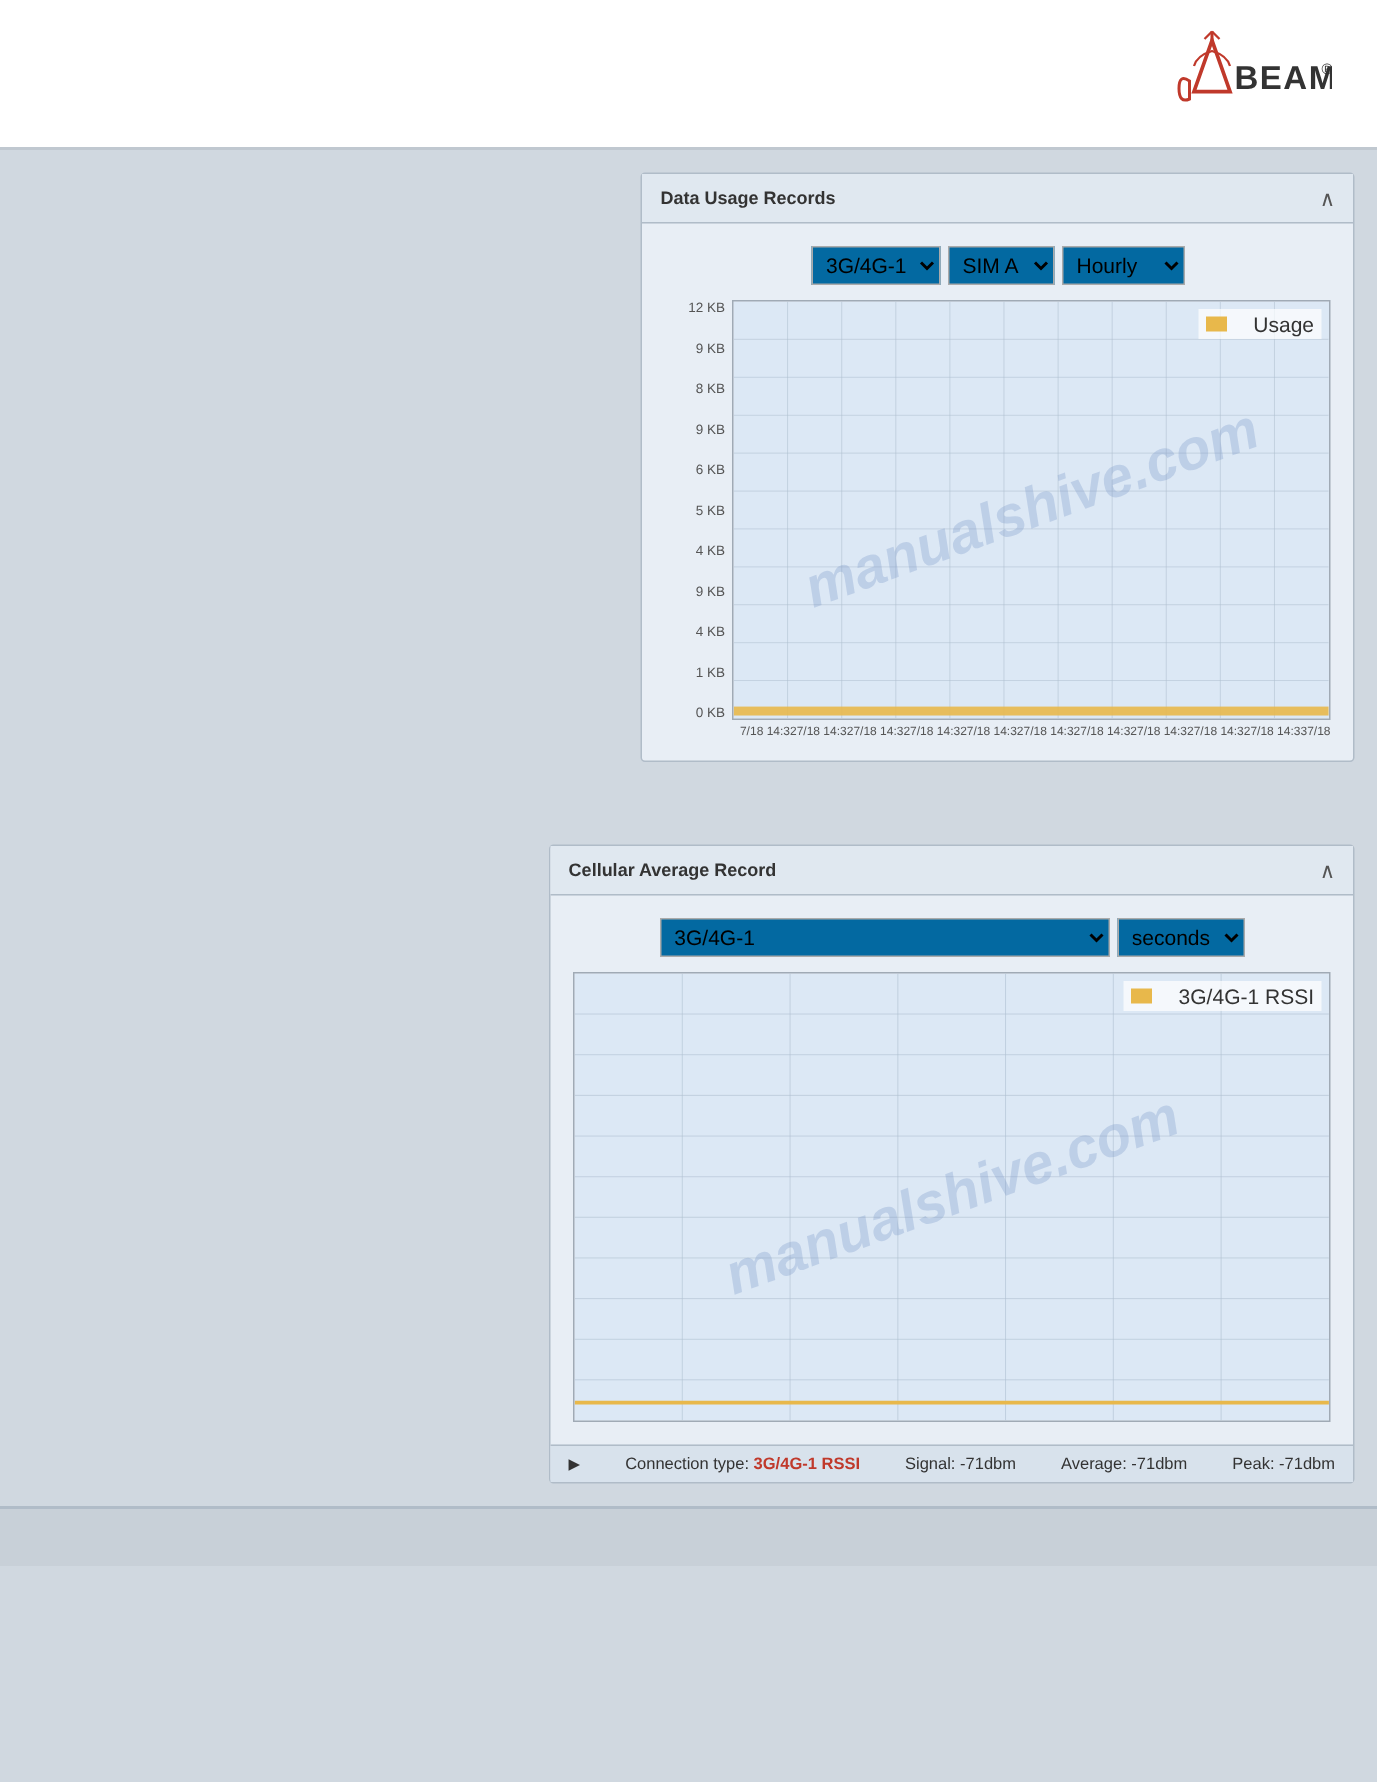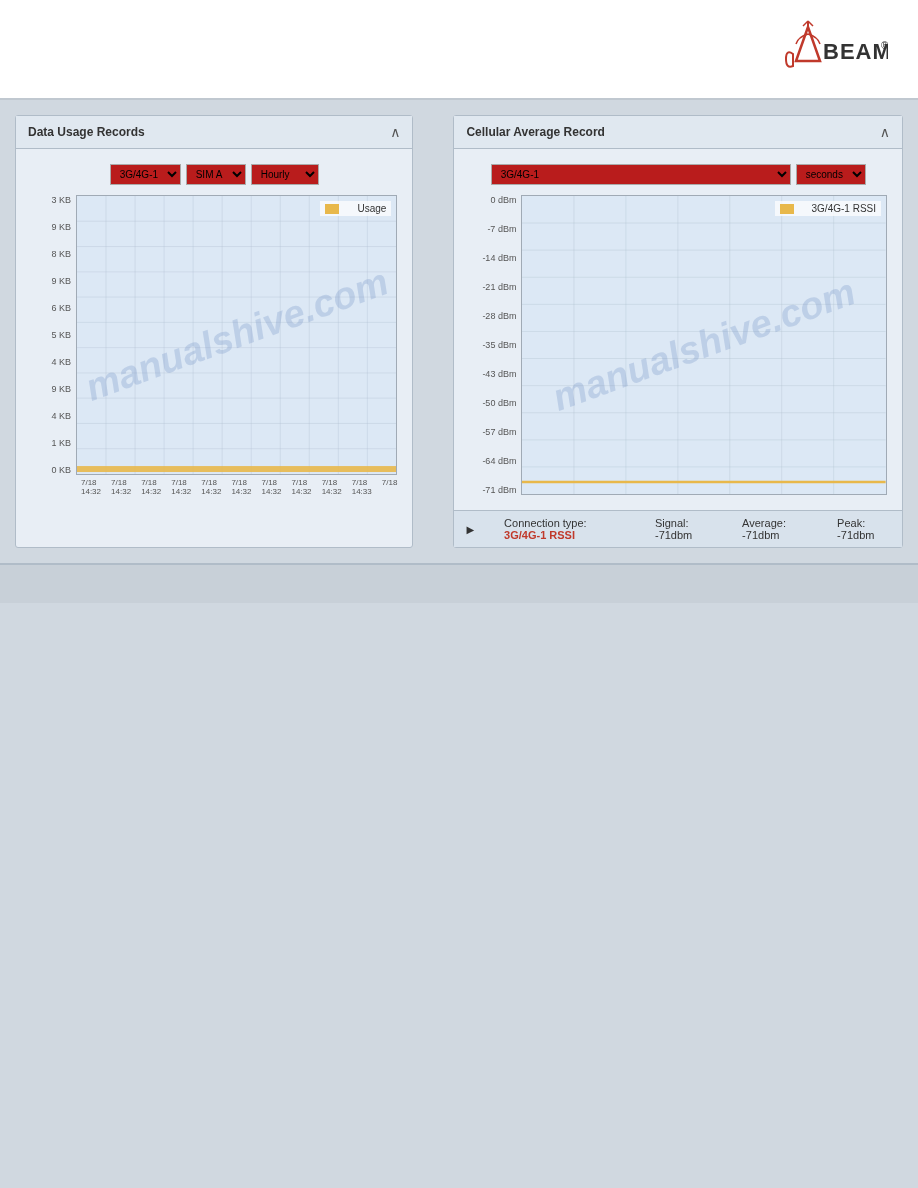--- a/index.html
+++ b/index.html
@@ -30,22 +30,23 @@
 
     .logo-svg {
       height: 60px;
       width: 140px;
     }
 
     
     .main-content {
       padding: 15px;
       display: flex;
-      flex-direction: row;
+      flex-direction: column;
       gap: 20px;
+      align-items: flex-end;
     }
 
     
     .panel {
       background: #e8eef5;
       border: 1px solid #b0bcc8;
       border-radius: 3px;
     }
 
     .panel-header {
@@ -80,22 +81,22 @@
       display: flex;
       justify-content: center;
       align-items: center;
       gap: 5px;
       margin-bottom: 10px;
     }
 
     select {
       padding: 3px 5px;
       border: 1px solid #aaa;
-      background: #b91c1c;
-      font-size: 10px;
+      background: #0369a1;
+      font-size: 14px;
       cursor: pointer;
     }
 
     
     .chart-container {
       position: relative;
       width: 100%;
     }
 
     .chart-inner {
@@ -123,21 +124,21 @@
     }
 
     
     .legend {
       position: absolute;
       top: 5px;
       right: 5px;
       display: flex;
       align-items: center;
       gap: 18px;
-      font-size: 10px;
+      font-size: 14px;
       background: rgba(255,255,255,0.7);
       padding: 2px 5px;
     }
 
     .legend-color {
       width: 14px;
       height: 10px;
       display: inline-block;
     }
 
@@ -241,21 +242,21 @@
           <option>Hourly</option>
           <option>Daily</option>
           <option>Monthly</option>
         </select>
       </div>
 
       <div class="chart-container">
         <div class="chart-inner">
 
           <div class="y-axis" style="height:280px;">
-            <span>3 KB</span>
+            <span>12 KB</span>
             <span>9 KB</span>
             <span>8 KB</span>
             <span>9 KB</span>
             <span>6 KB</span>
             <span>5 KB</span>
             <span>4 KB</span>
             <span>9 KB</span>
             <span>4 KB</span>
             <span>1 KB</span>
             <span>0 KB</span>
@@ -333,33 +334,20 @@
         <select>
           <option>seconds</option>
           <option>minutes</option>
           <option>hours</option>
         </select>
       </div>
 
       <div class="chart-container">
         <div class="chart-inner">
 
-          <div class="y-axis" style="height:300px; min-width:52px;">
-            <span>0 dBm</span>
-            <span>-7 dBm</span>
-            <span>-14 dBm</span>
-            <span>-21 dBm</span>
-            <span>-28 dBm</span>
-            <span>-35 dBm</span>
-            <span>-43 dBm</span>
-            <span>-50 dBm</span>
-            <span>-57 dBm</span>
-            <span>-64 dBm</span>
-            <span>-71 dBm</span>
-          </div>
 
           <div class="chart-area" style="height:300px;">
 
             <svg class="chart-svg" viewBox="0 0 800 300" preserveAspectRatio="none">
 
               <line x1="0" y1="27.2" x2="800" y2="27.2" stroke="#b0c0d0" stroke-width="0.5"></line>
               <line x1="0" y1="54.5" x2="800" y2="54.5" stroke="#b0c0d0" stroke-width="0.5"></line>
               <line x1="0" y1="81.8" x2="800" y2="81.8" stroke="#b0c0d0" stroke-width="0.5"></line>
               <line x1="0" y1="109.1" x2="800" y2="109.1" stroke="#b0c0d0" stroke-width="0.5"></line>
               <line x1="0" y1="136.4" x2="800" y2="136.4" stroke="#b0c0d0" stroke-width="0.5"></line>

